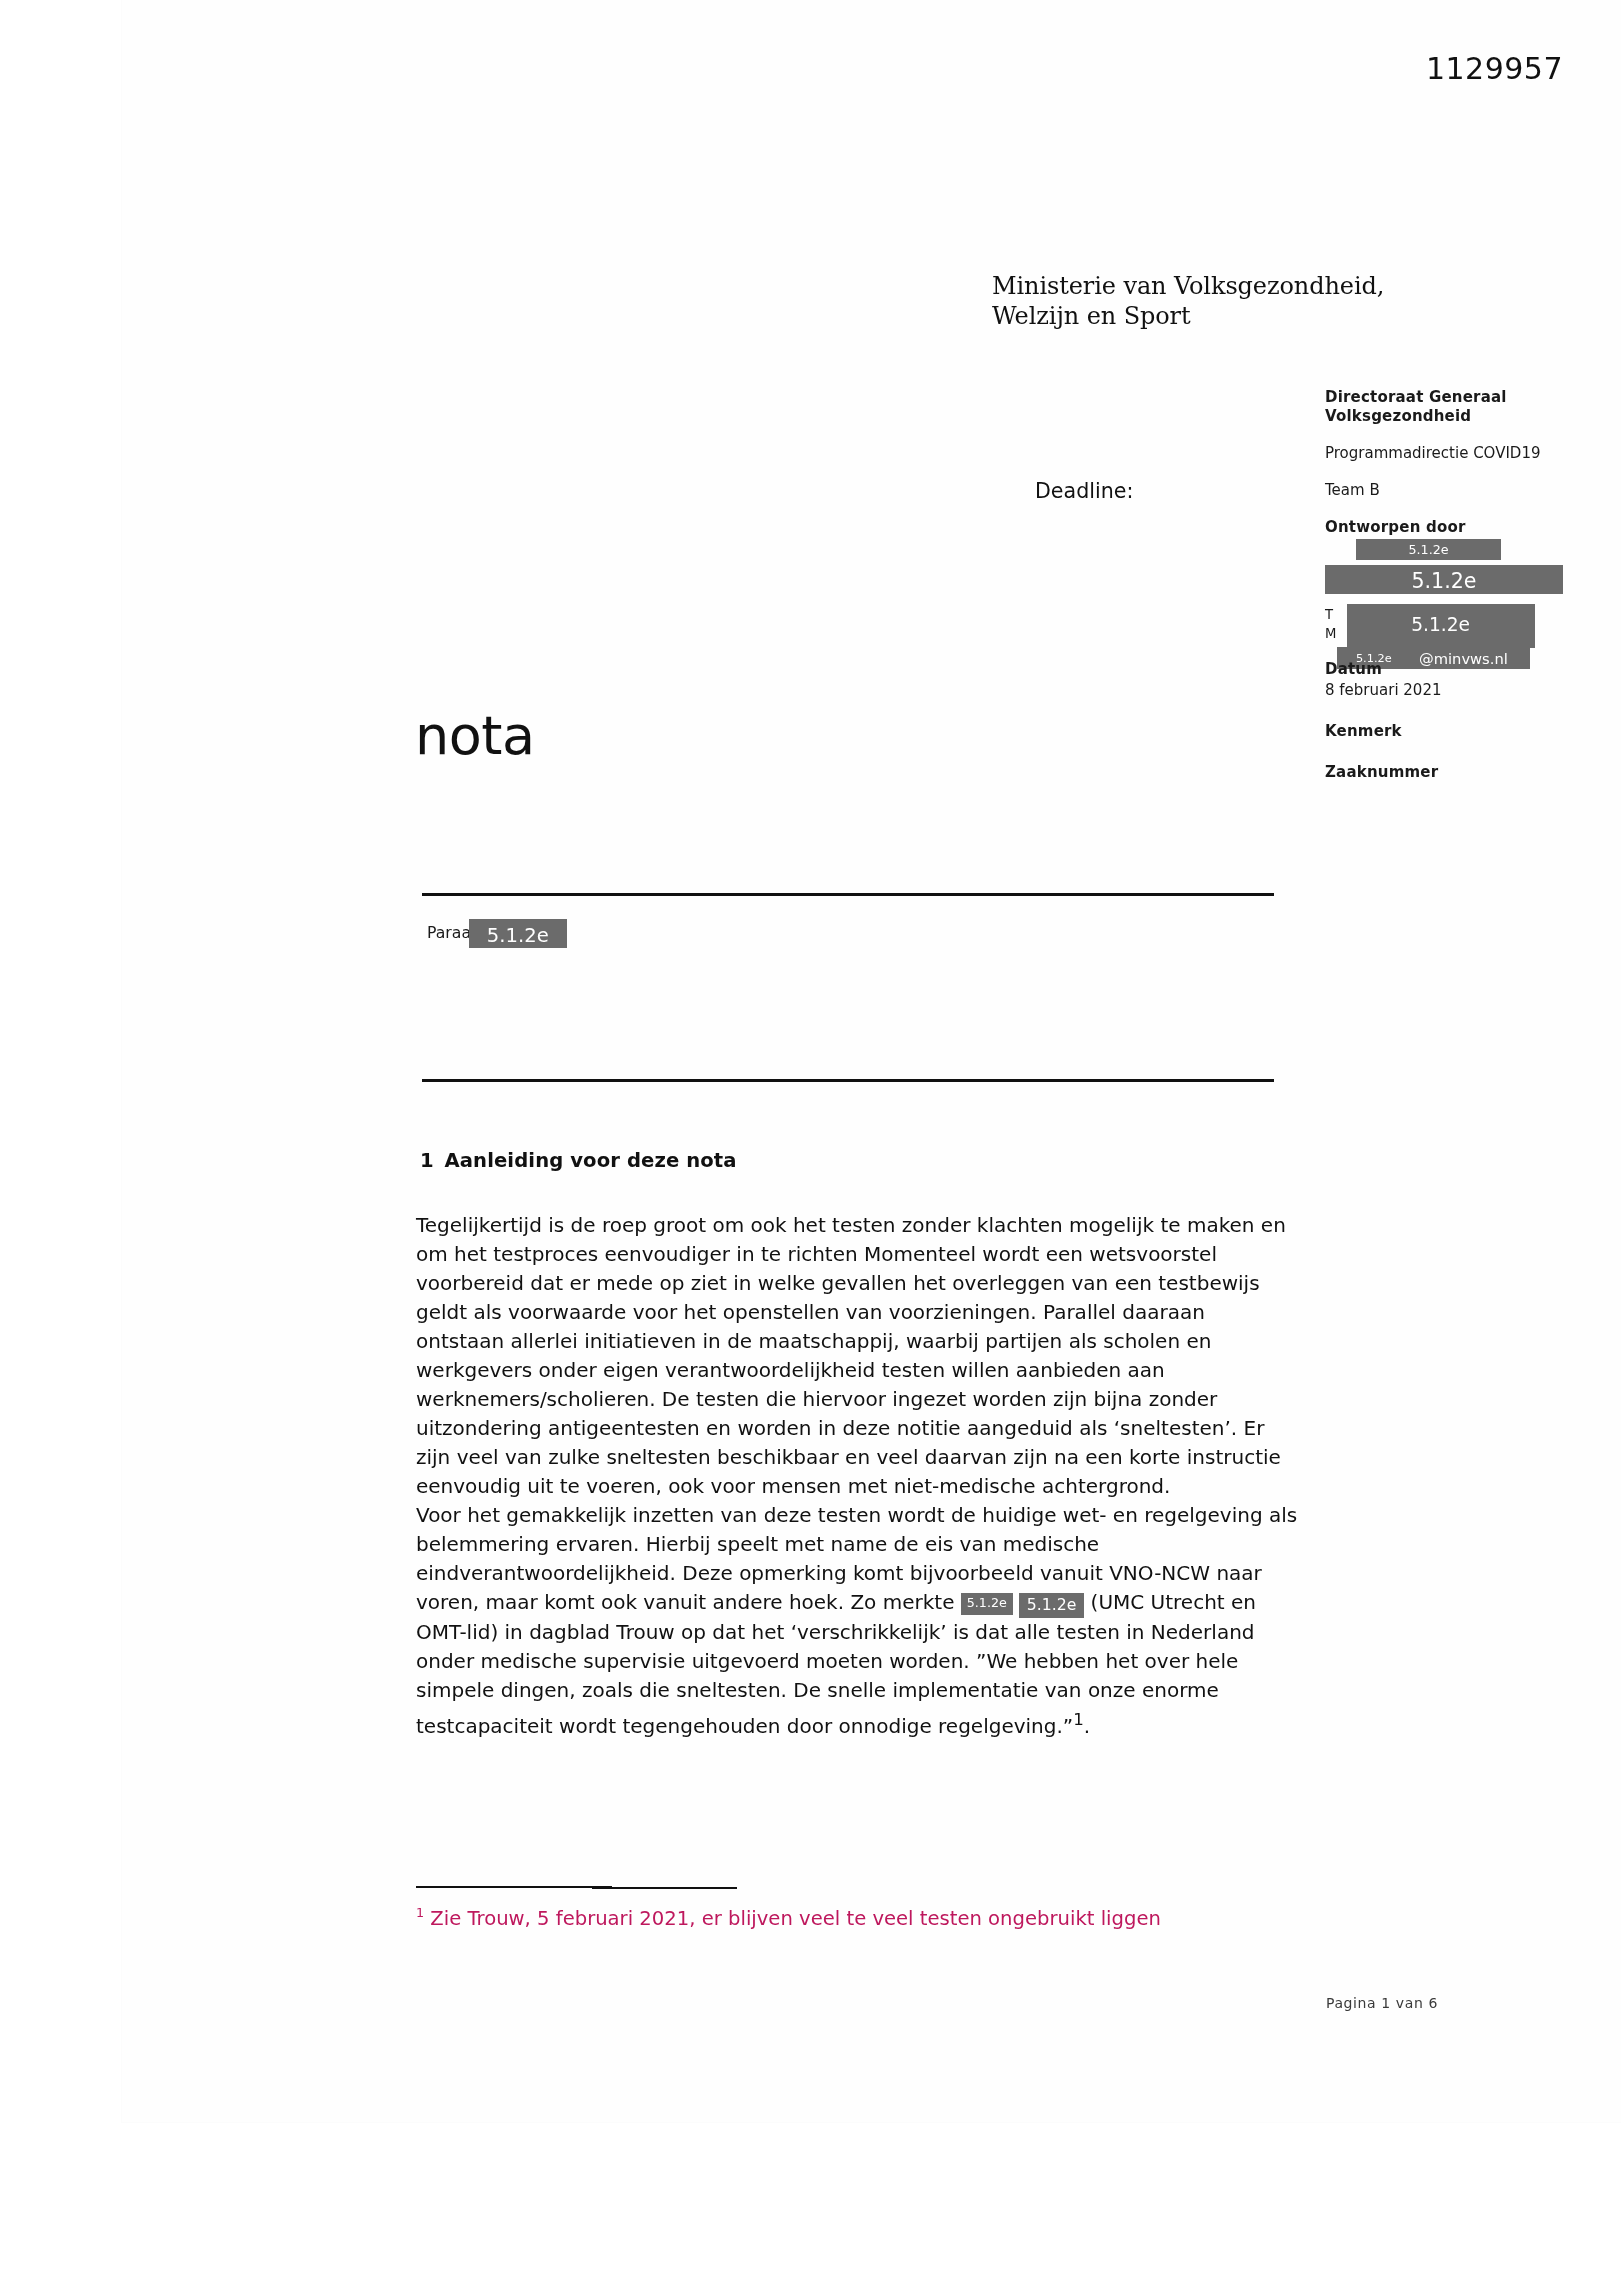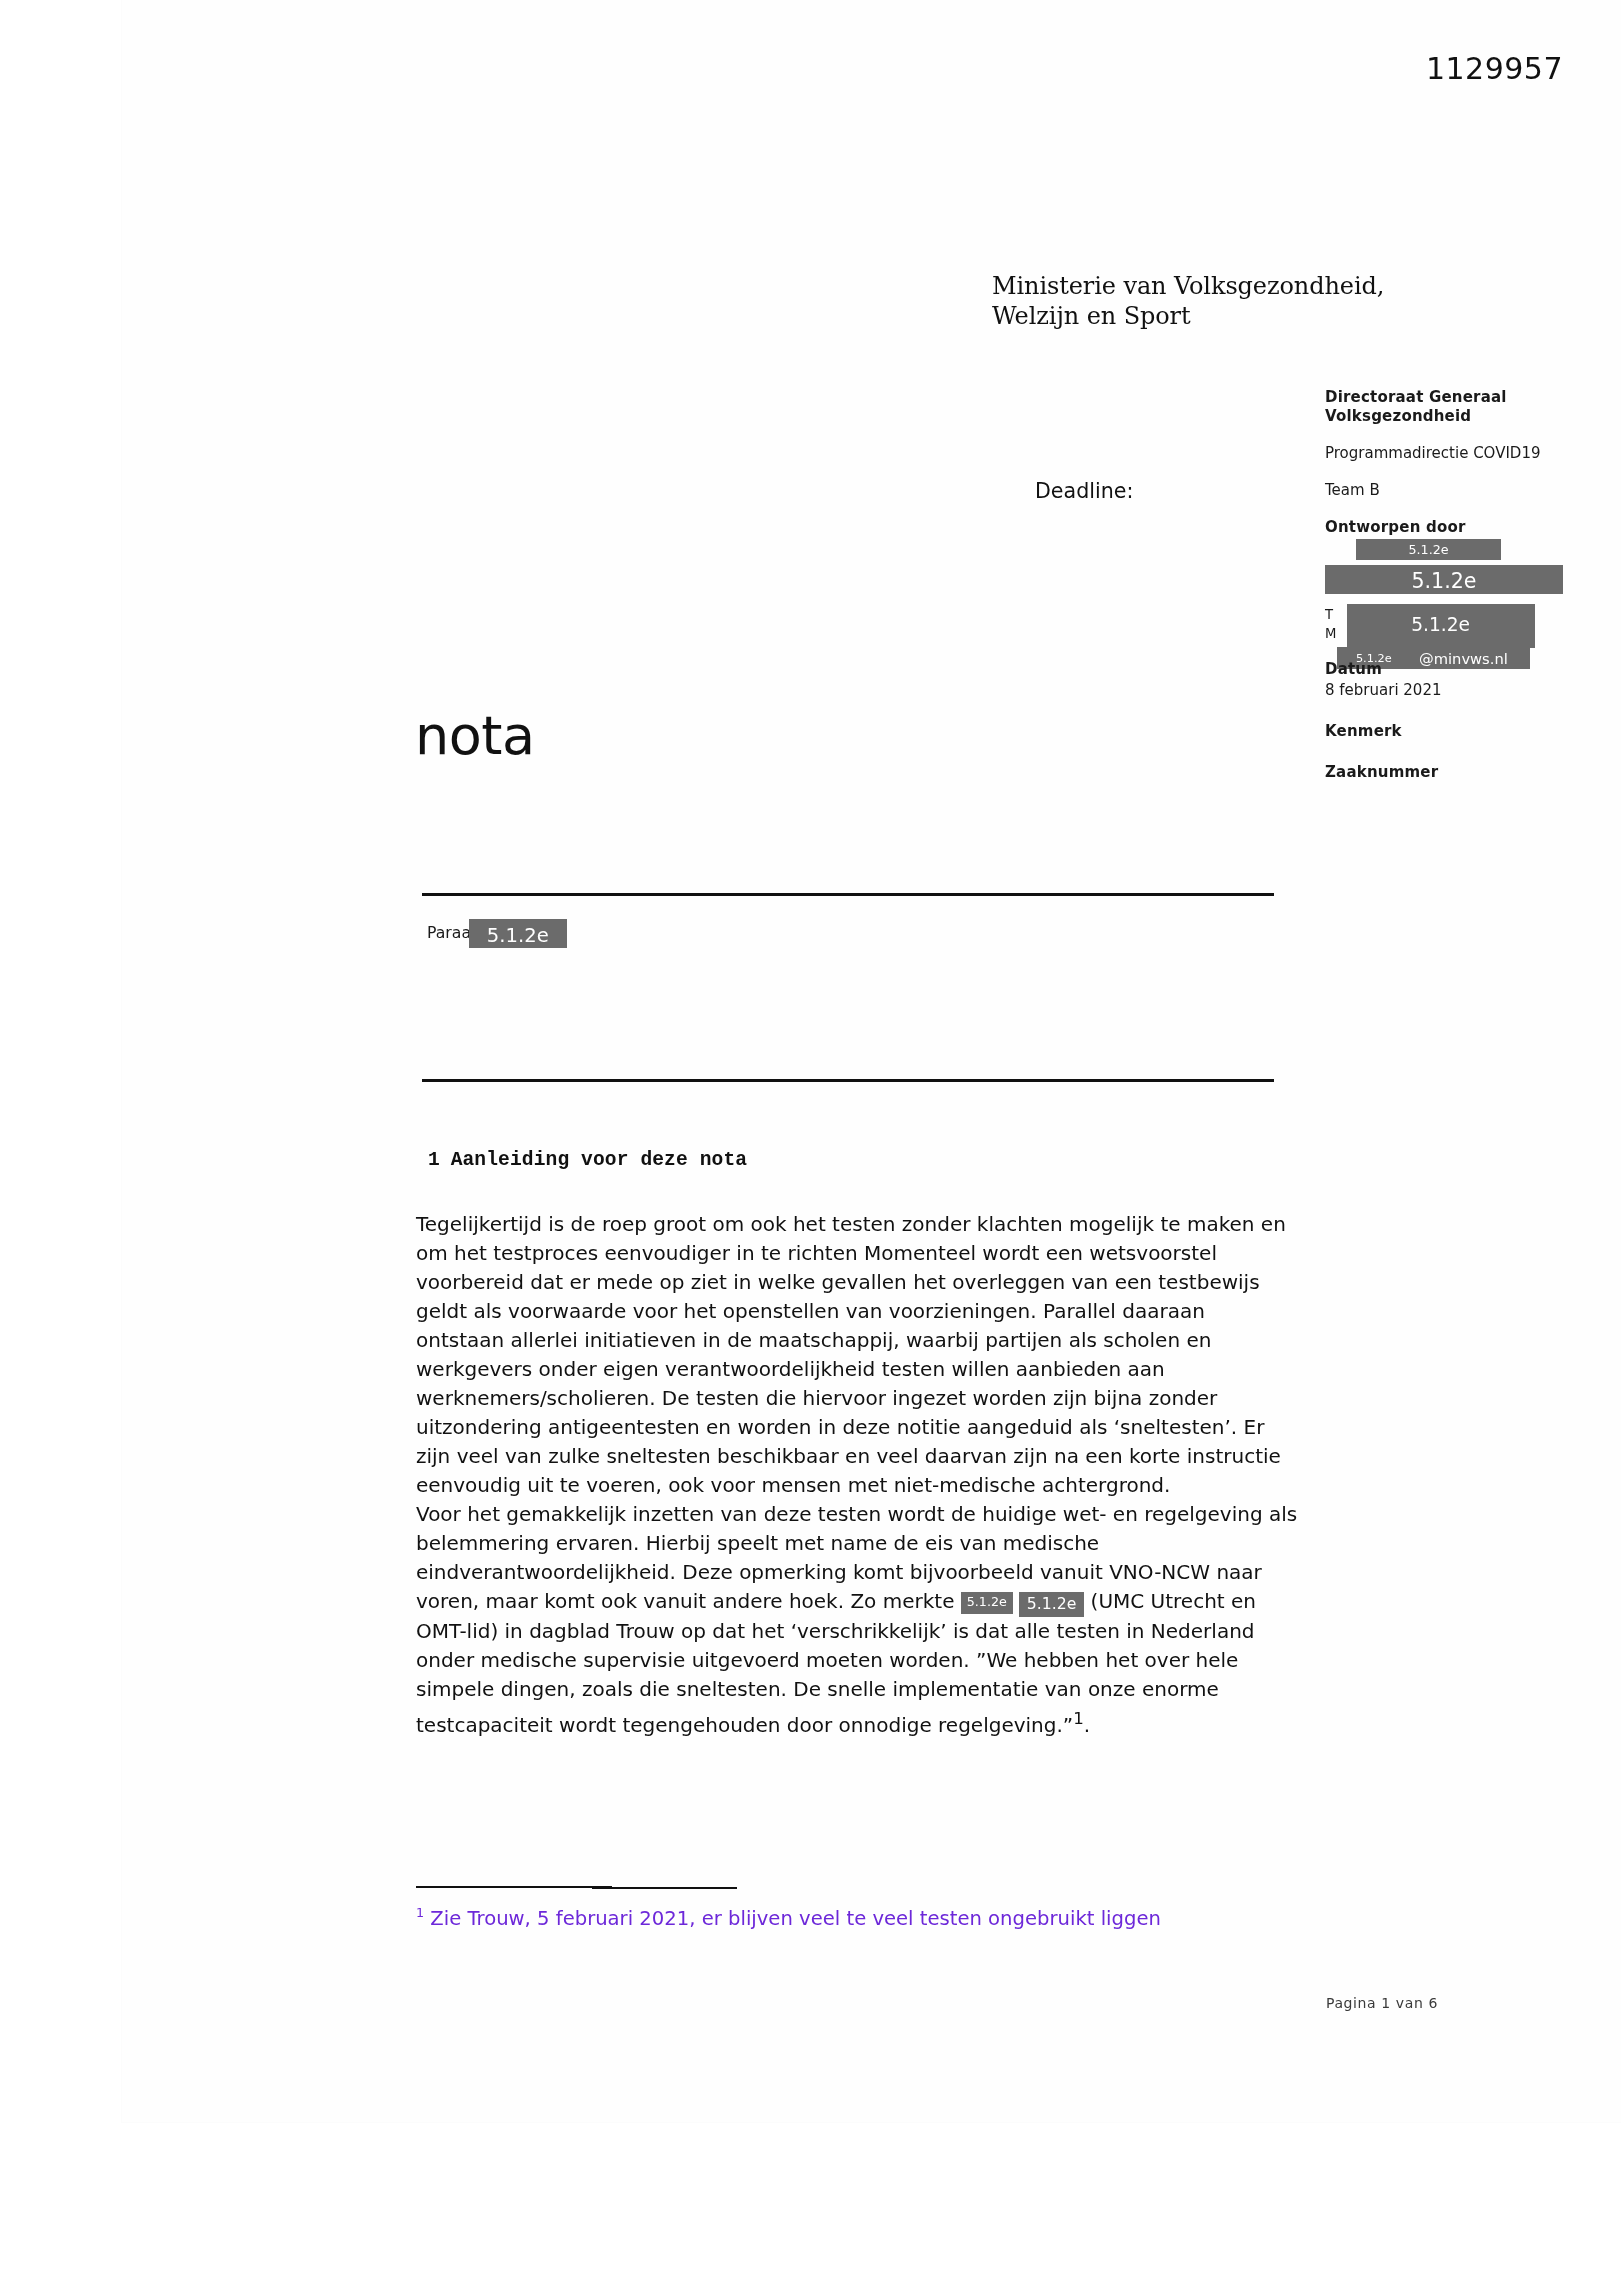--- a/index.html
+++ b/index.html
@@ -193,22 +193,21 @@
     position: absolute;
     left: 294px;
     top: 1149px;
     width: 882px;
     color: #111;
   }
   #section-heading {
     font-size: 19.6px;
     font-weight: bold;
     letter-spacing: 0.1px;
-    margin: 0 0 39px 12px;
-    font-family: Liberation Mono, monospace;
+    margin: 0 0 39px 4px;
   }
   #section-heading .sec-num { margin-right: 10.8px; }
   .para {
     font-size: 20px;
     line-height: 29px;
     margin: 0 0 27.4px 0;
     text-align: left;
   }
   .para.tight { margin-bottom: 0; }
   .inline-redact {
@@ -244,21 +243,21 @@
     height: 2px;
     background: #111;
   }
   #footnote {
     position: absolute;
     left: 294px;
     top: 1899px;
     width: 765px;
     font-size: 19.6px;
     line-height: 28px;
-    color: #6d28d9;
+    color: #be185d;
   }
   #footnote sup { font-size: 12.7px; vertical-align: super; }
 
   
   #page-footer {
     position: absolute;
     left: 1204px;
     top: 1995px;
     font-size: 14px;
     letter-spacing: 0.6px;

